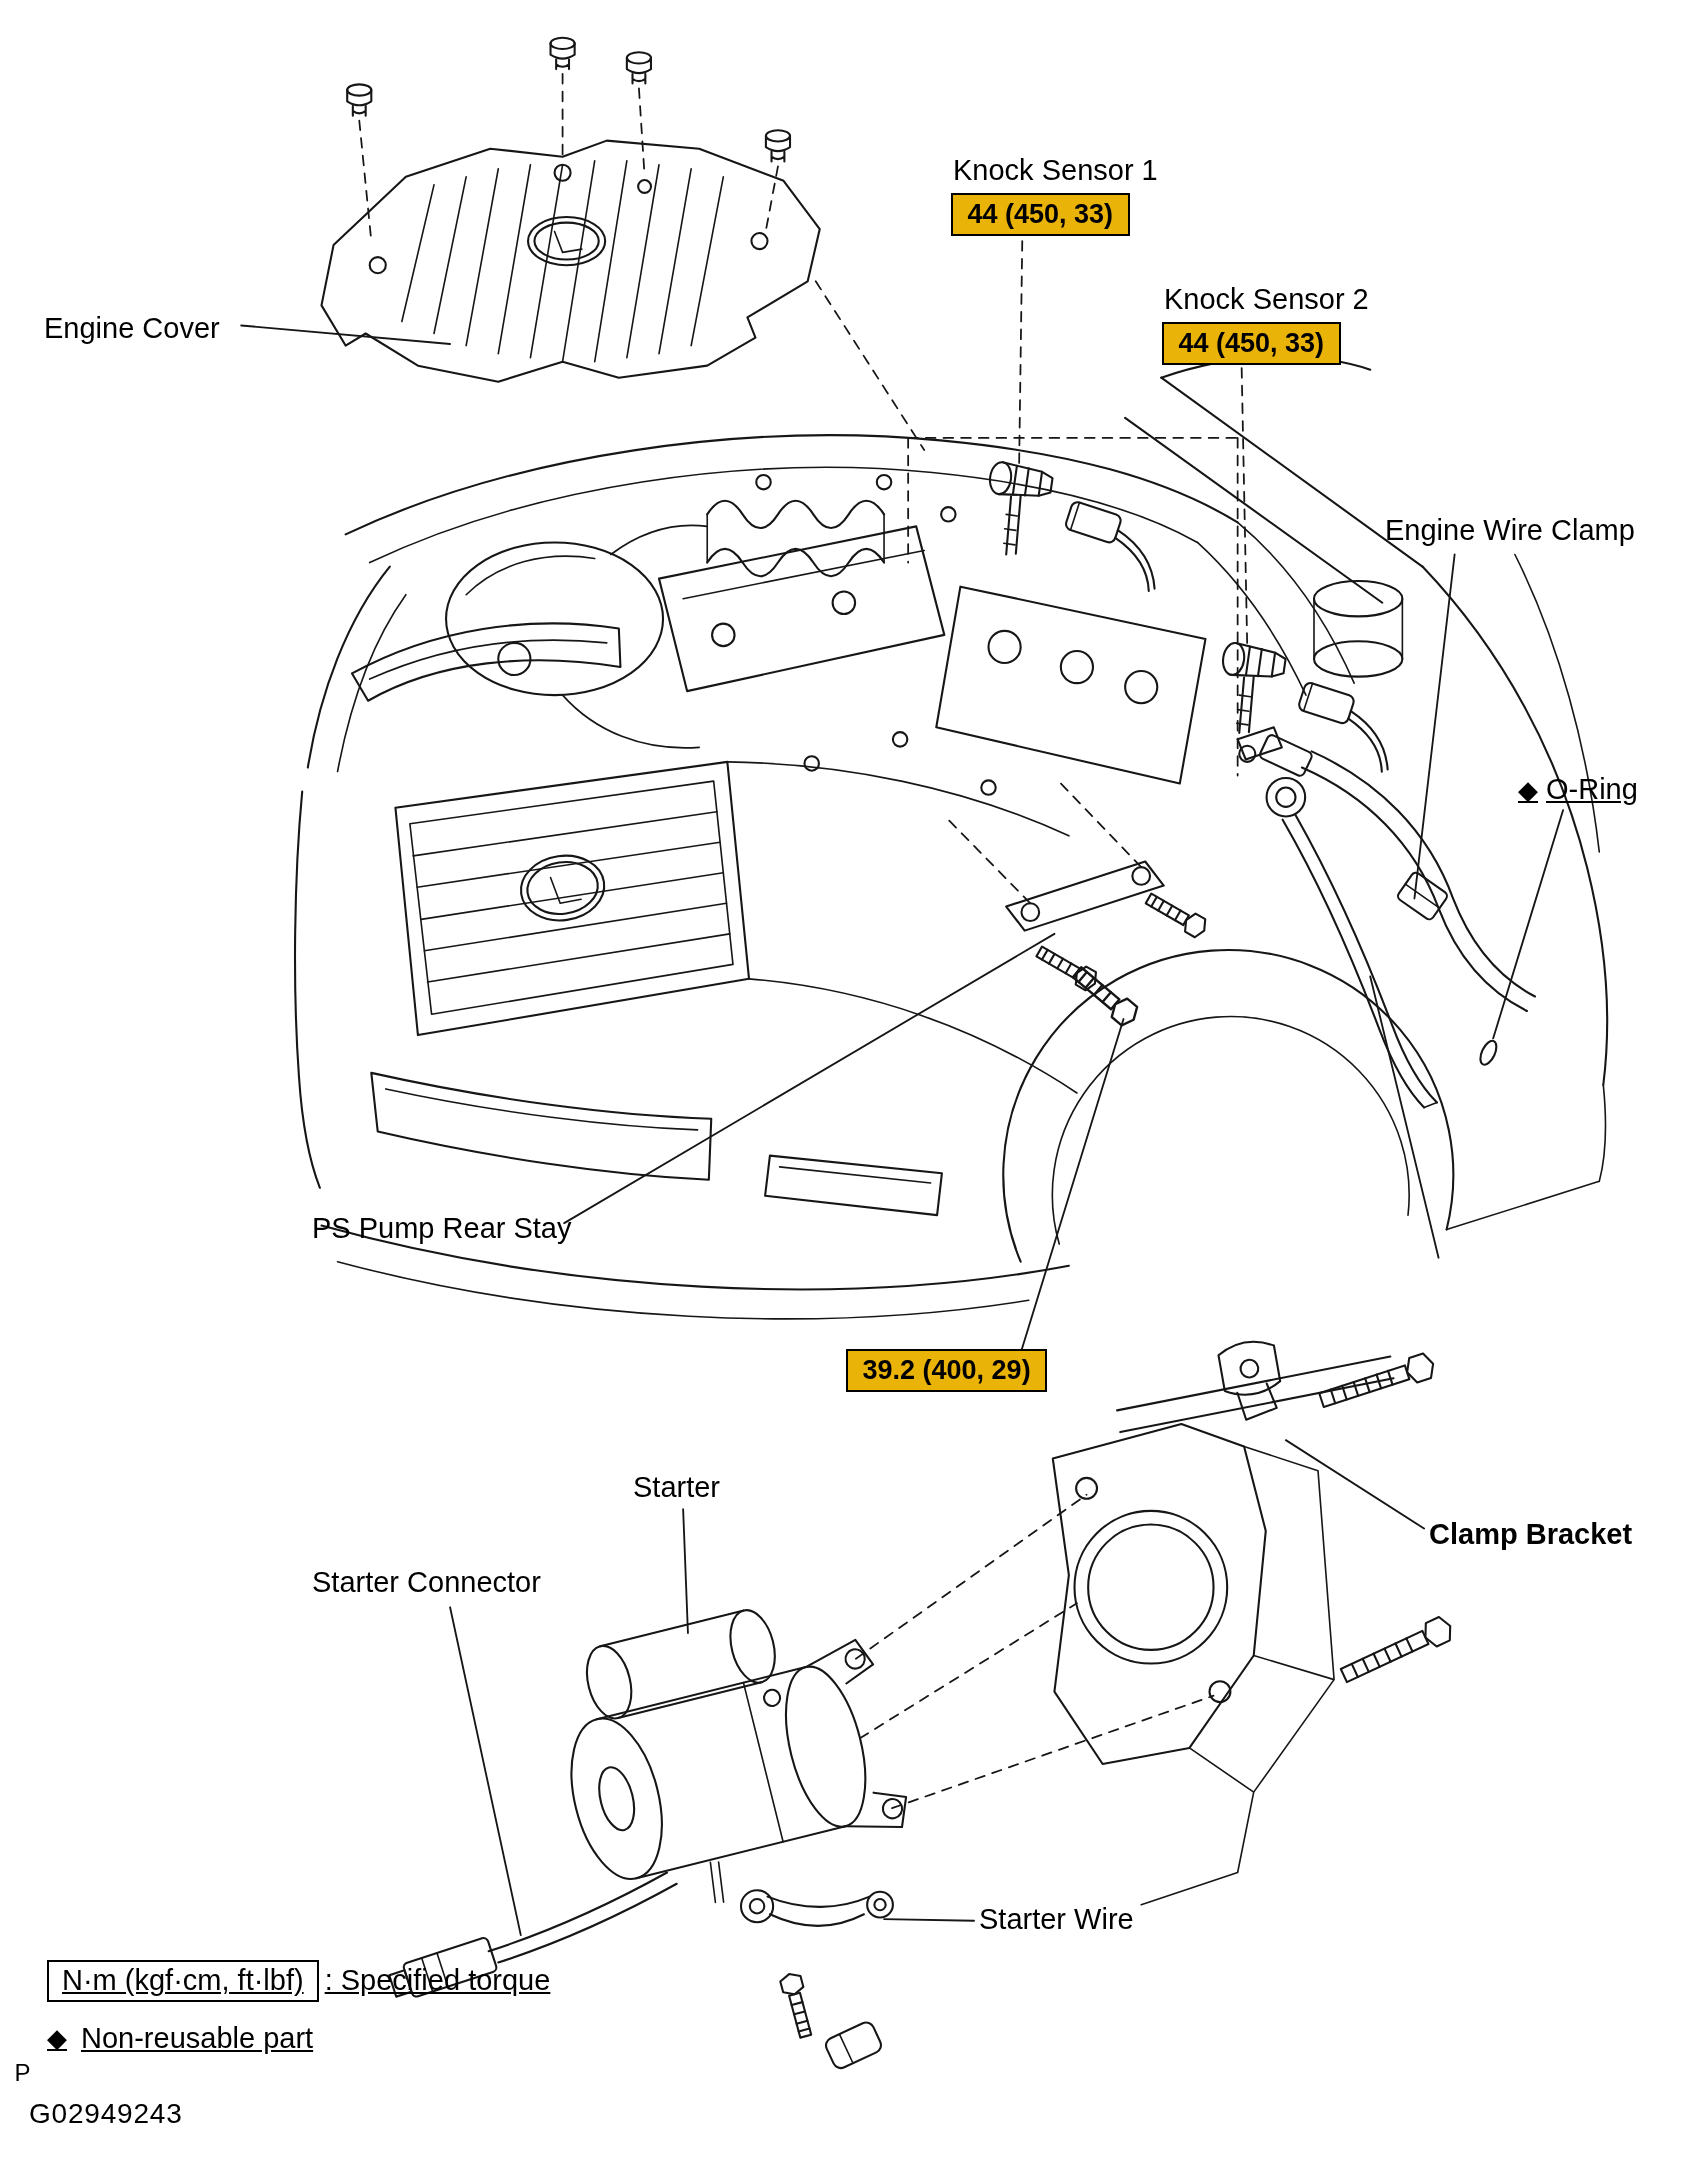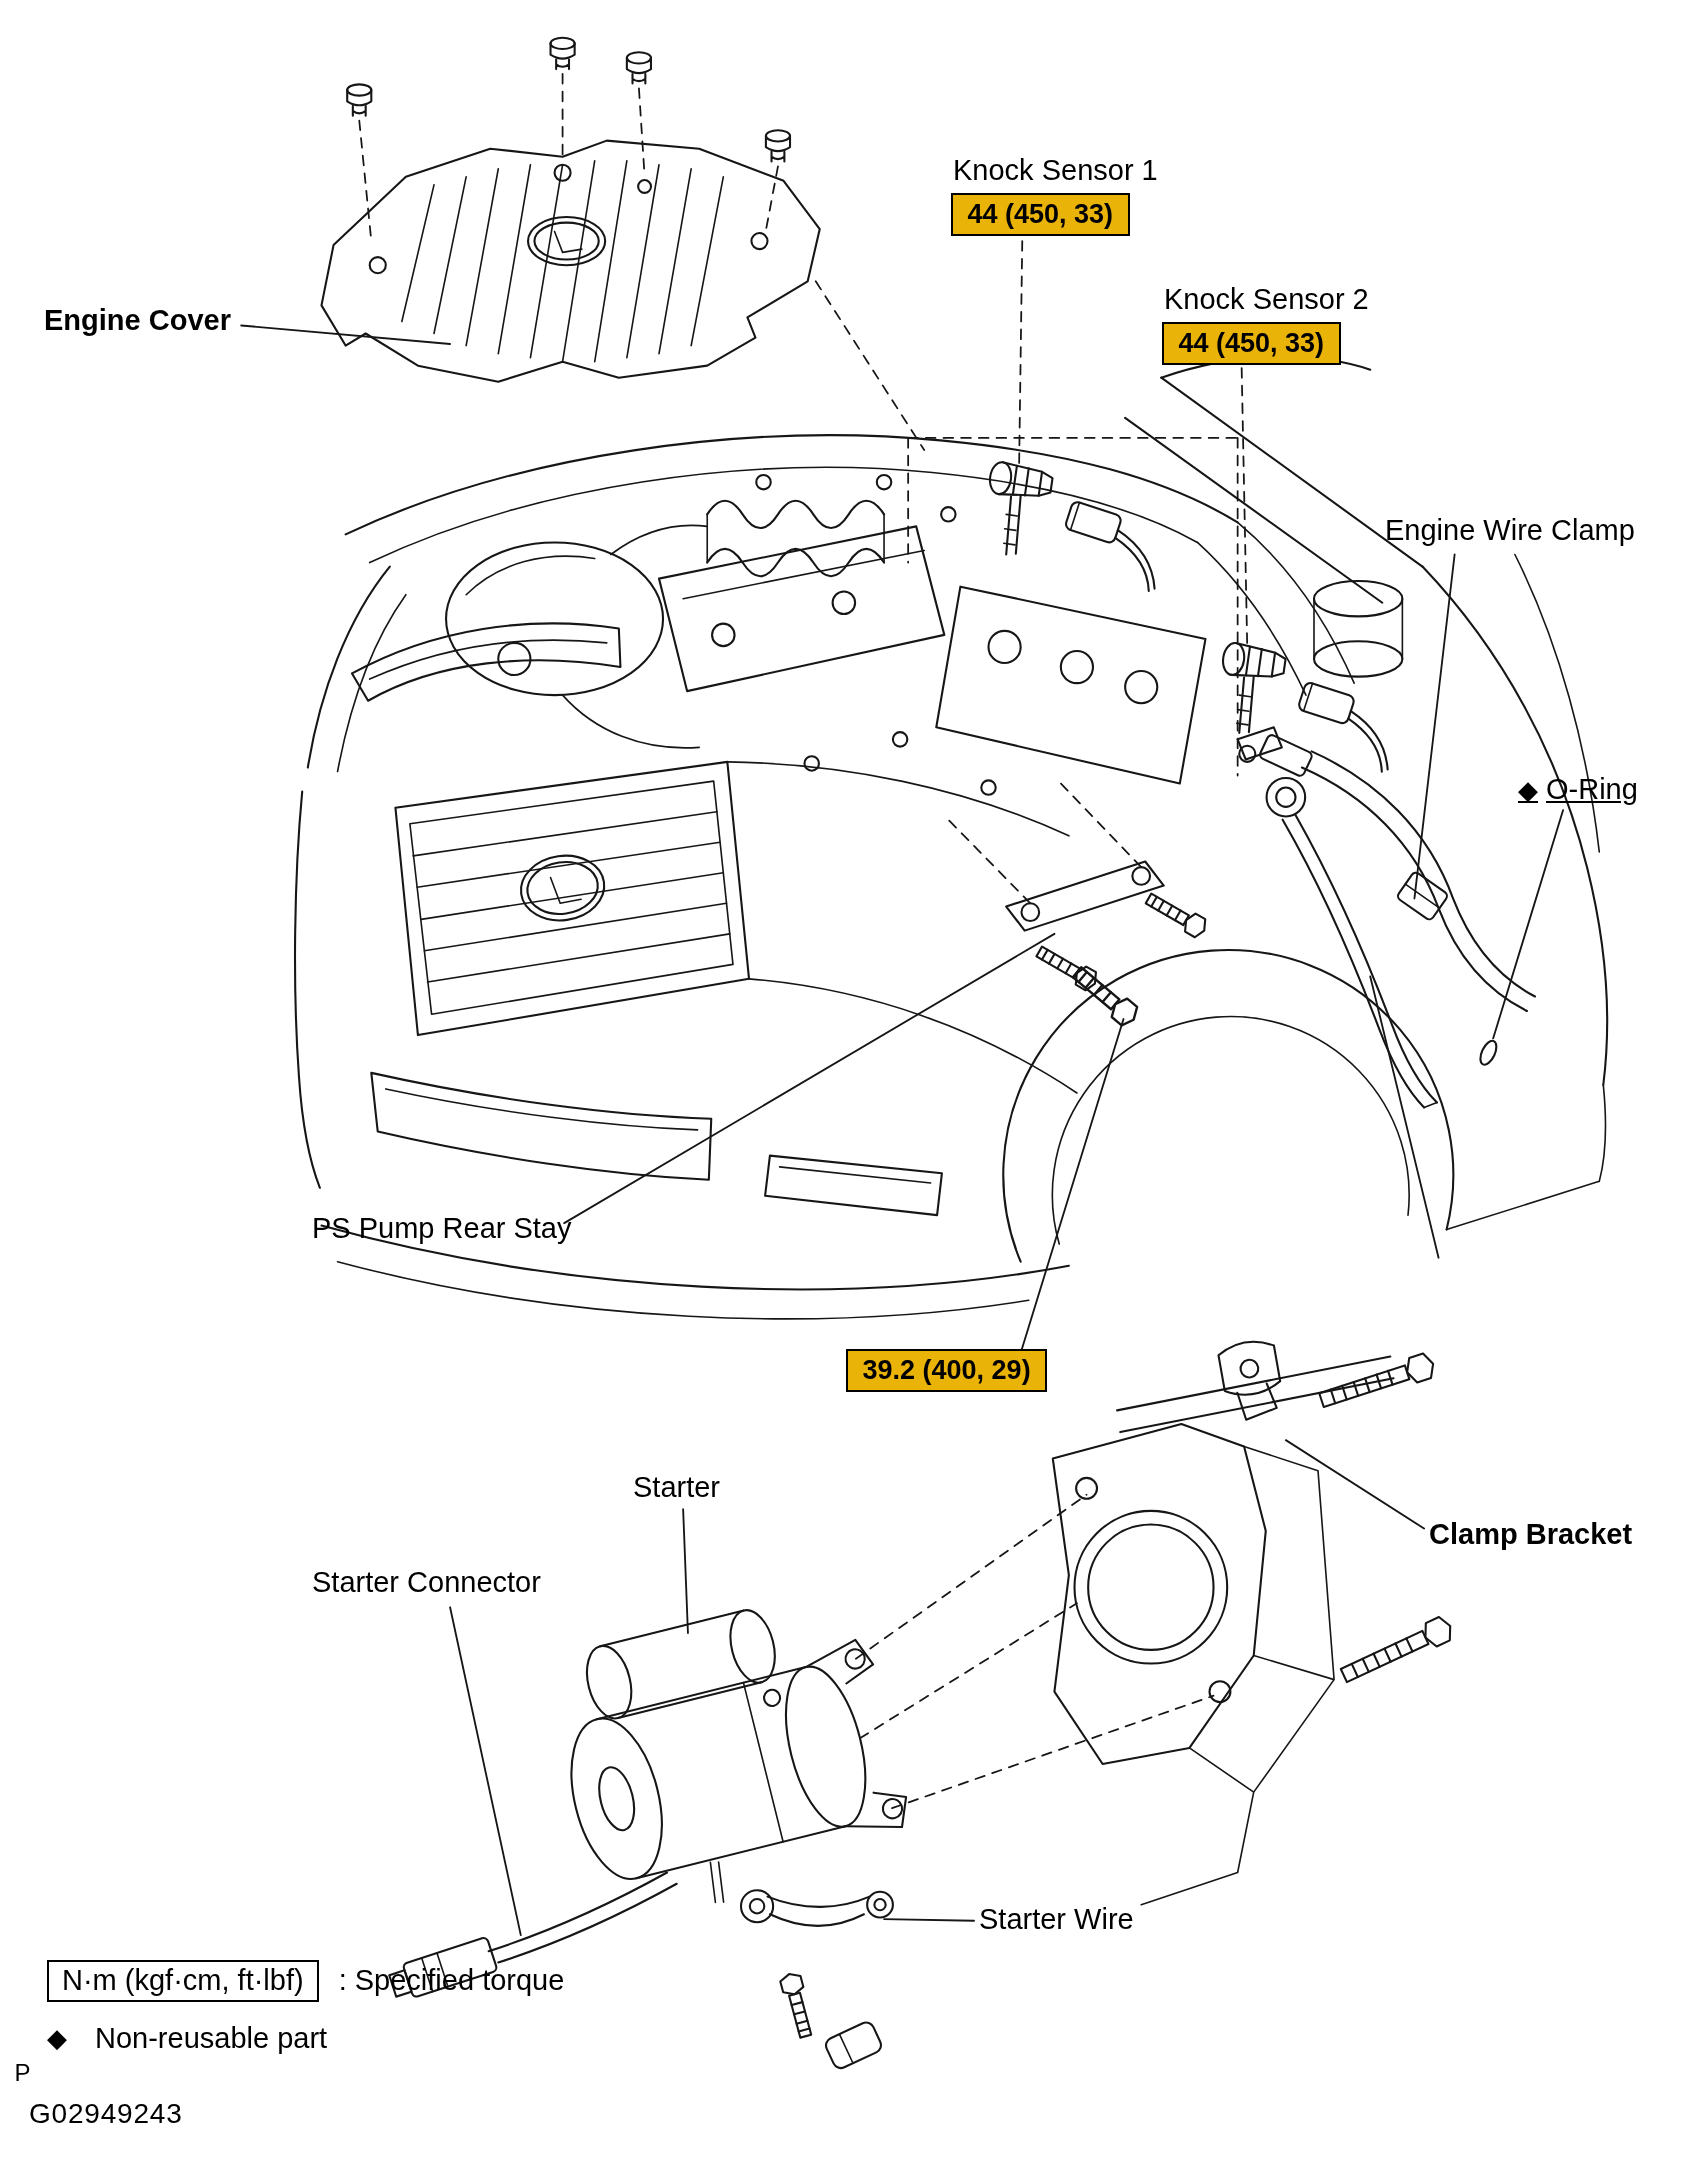--- a/index.html
+++ b/index.html
@@ -10,21 +10,21 @@
   svg#art{position:absolute;left:0;top:0;width:1707px;height:2161px;}
   .stroke{stroke:#161616;fill:none;stroke-width:2.6;stroke-linecap:round;stroke-linejoin:round;}
   .thin{stroke-width:2;}
   .dash{stroke-dasharray:12 10;stroke-width:2.2;}
   .leader{stroke-width:2.3;}
   .label{position:absolute;font-size:29px;line-height:1.15;white-space:nowrap;}
   .torque-box{
     position:absolute;font-size:27px;font-weight:bold;white-space:nowrap;
     border:2.4px solid #000;background:#eab308;padding:4px 14.5px;
   }
-  .legend-row{position:absolute;display:flex;align-items:center;gap:20px;font-size:29px;white-space:nowrap;}
+  .legend-row{position:absolute;display:flex;align-items:center;gap:6px;font-size:29px;white-space:nowrap;text-decoration:underline;}
   .legend-box{border:2.4px solid #000;padding:2.4px 13px;background:#fff;}
   .diamond{font-size:26px;margin-right:8px;}
   .small-note{position:absolute;font-size:24px;}
   .fig-id{position:absolute;font-size:28px;letter-spacing:0.8px;}
   .two-line div{white-space:nowrap;}
 </style>
 </head>
 <body>
 
 <div id="canvas">
@@ -263,21 +263,21 @@
       <path d="M702,1522 L1312,1162"></path>
       <path d="M1790,1565 L1705,1215"></path>
       <path d="M1268,1690 L1398,1268"></path>
       <path d="M850,1878 L856,2032"></path>
       <path d="M560,2000 L648,2408"></path>
       <path d="M1772,1902 L1600,1792"></path>
       <path d="M1212,2390 L1100,2388"></path>
     </g>
   </svg>
 
-  <div class="label" style="left:44px; top:304px;font-weight:bold;">Engine Cover</div>
+  <div class="label" style="left:44px; top:312px;">Engine Cover</div>
 
   <div class="label" style="left:953px; top:154px;">Knock Sensor 1</div>
   <div class="torque-box" style="left:951px; top:193px;">44 (450, 33)</div>
 
   <div class="label" style="left:1164px; top:283px;">Knock Sensor 2</div>
   <div class="torque-box" style="left:1162px; top:322px;">44 (450, 33)</div>
 
   <div class="label" style="left:1385px; top:514px;">Engine Wire Clamp</div>
 
   <div class="label" style="left:1518px; top:773px;text-decoration:underline;">

